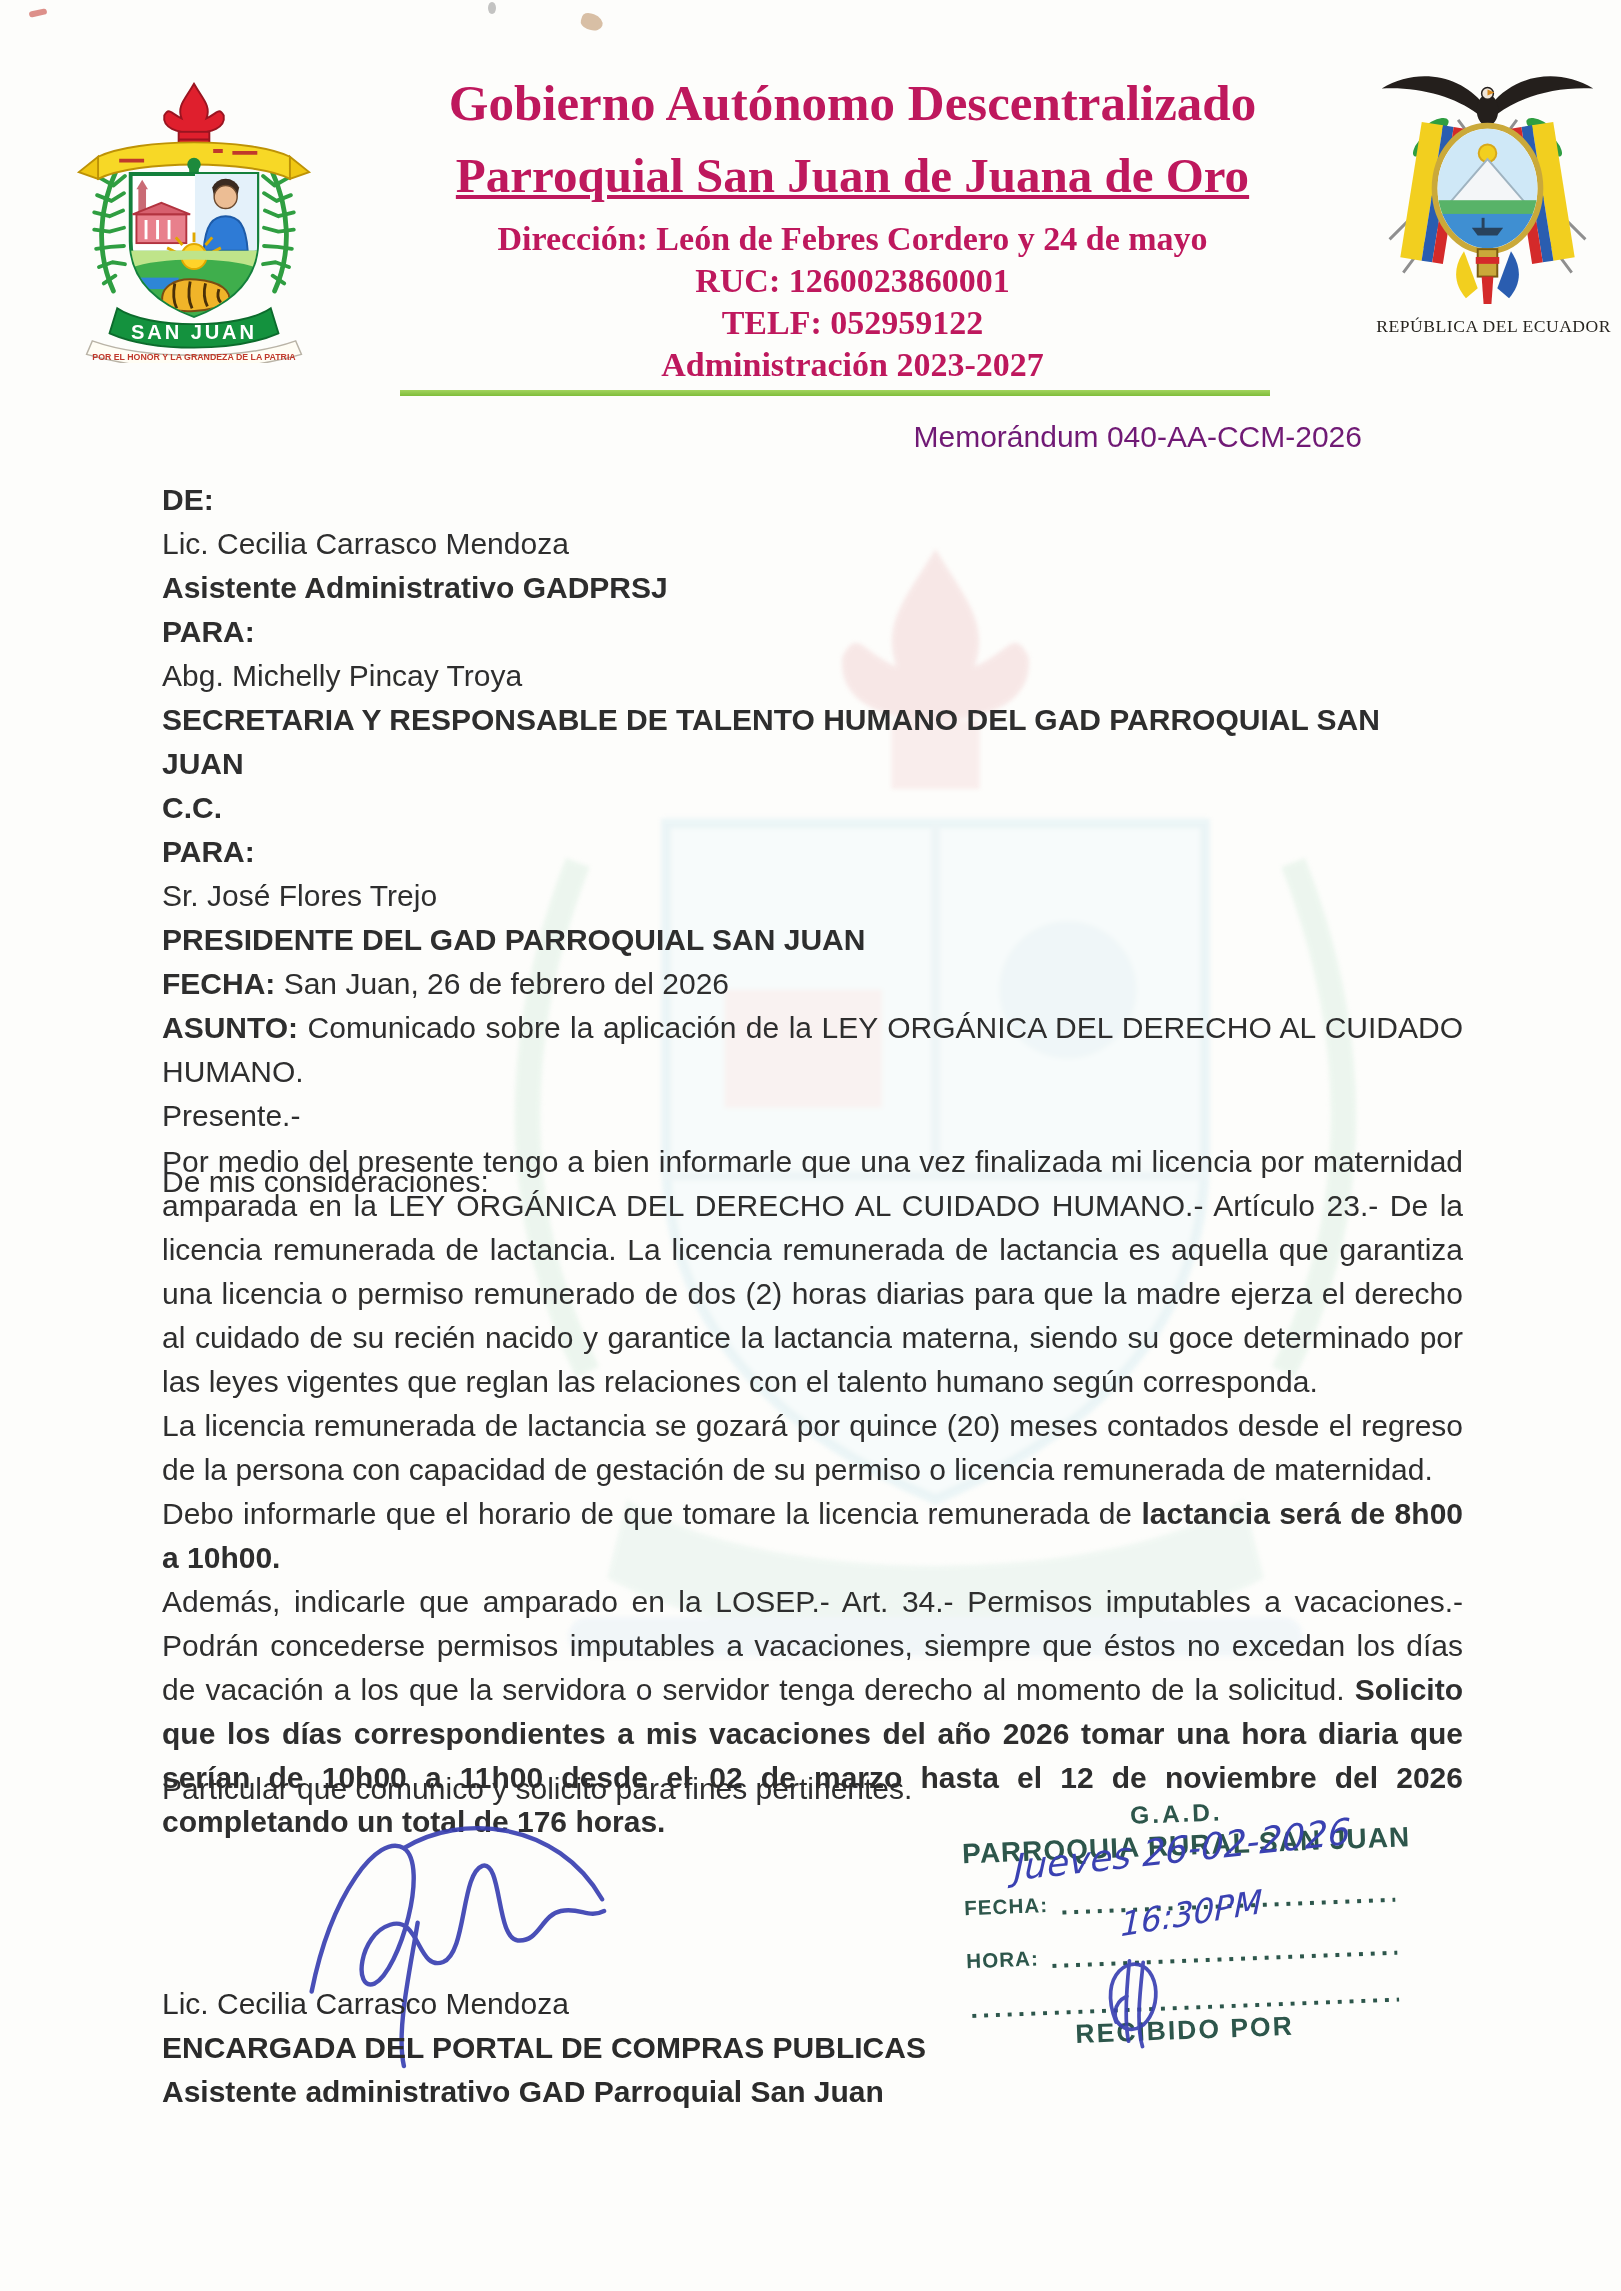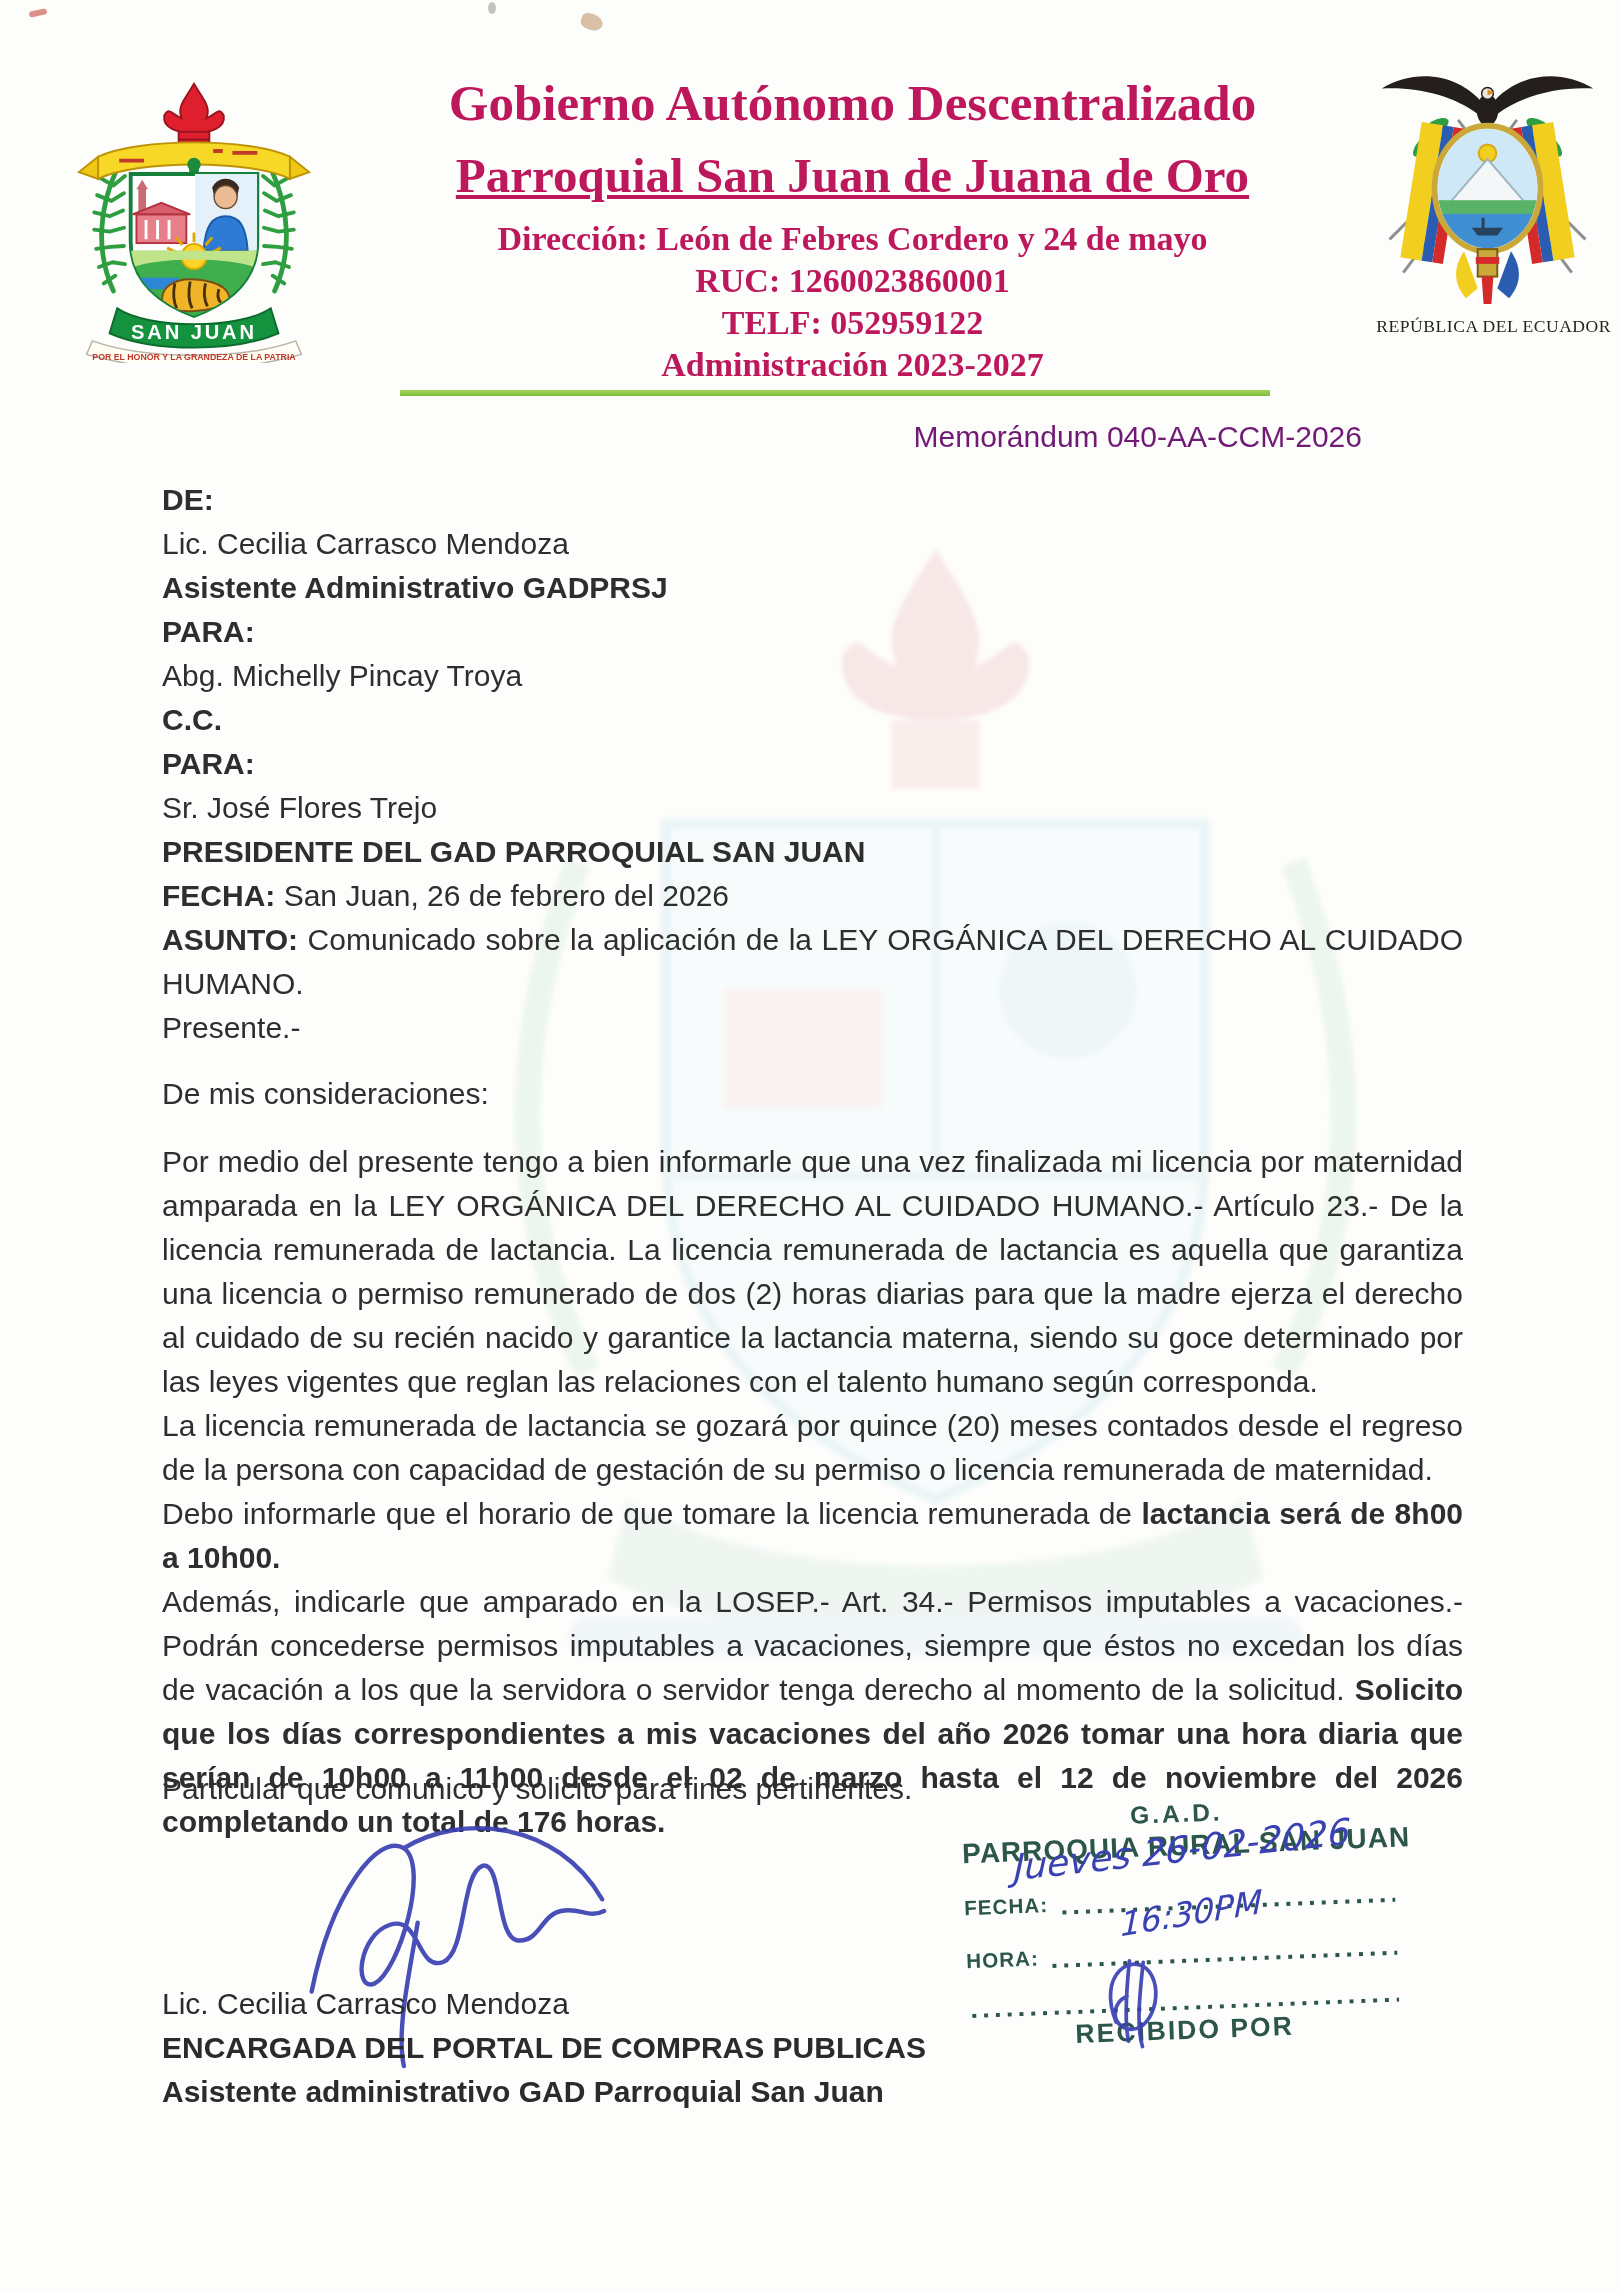--- a/index.html
+++ b/index.html
@@ -222,20 +222,21 @@
   </div>
 
   <div class="memo-line">Memorándum 040-AA-CCM-2026</div>
 
   <div class="recipients">
     <div class="b">DE:</div>
     <div>Lic. Cecilia Carrasco Mendoza</div>
     <div class="b">Asistente Administrativo GADPRSJ</div>
     <div class="b">PARA:</div>
     <div>Abg. Michelly Pincay Troya</div>
+    <div class="b">SECRETARIA Y RESPONSABLE DE TALENTO HUMANO DEL GAD PARROQUIAL SAN JUAN</div>
     <div class="b">C.C.</div>
     <div class="b">PARA:</div>
     <div>Sr. José Flores Trejo</div>
     <div class="b">PRESIDENTE DEL GAD PARROQUIAL SAN JUAN</div>
     <div><span class="b">FECHA:</span><span> San Juan, 26 de febrero del 2026</span></div>
     <p class="jline"><span class="b">ASUNTO:</span><span> Comunicado sobre la aplicación de la LEY ORGÁNICA DEL DERECHO AL CUIDADO HUMANO.</span></p>
     <div>Presente.-</div>
     <div class="gap20"></div>
     <div>De mis consideraciones:</div>
   </div>

